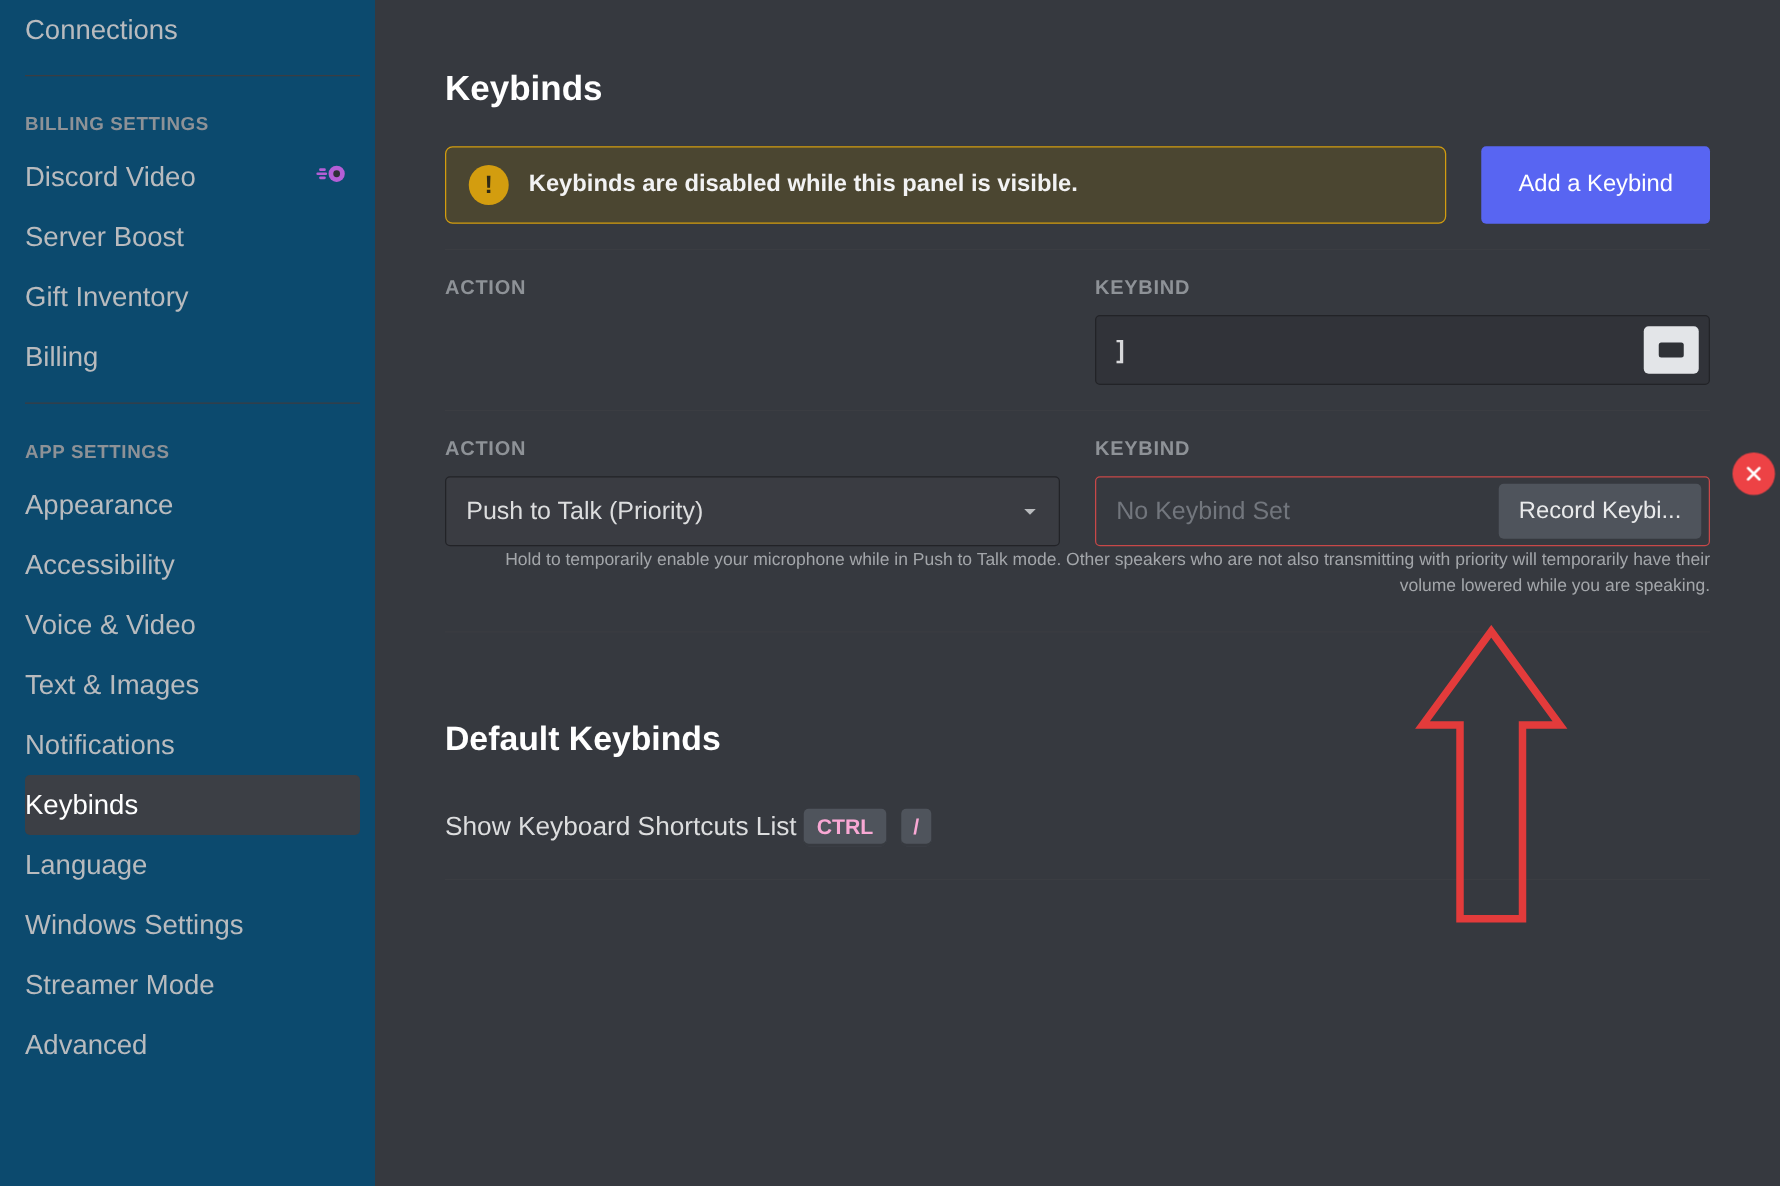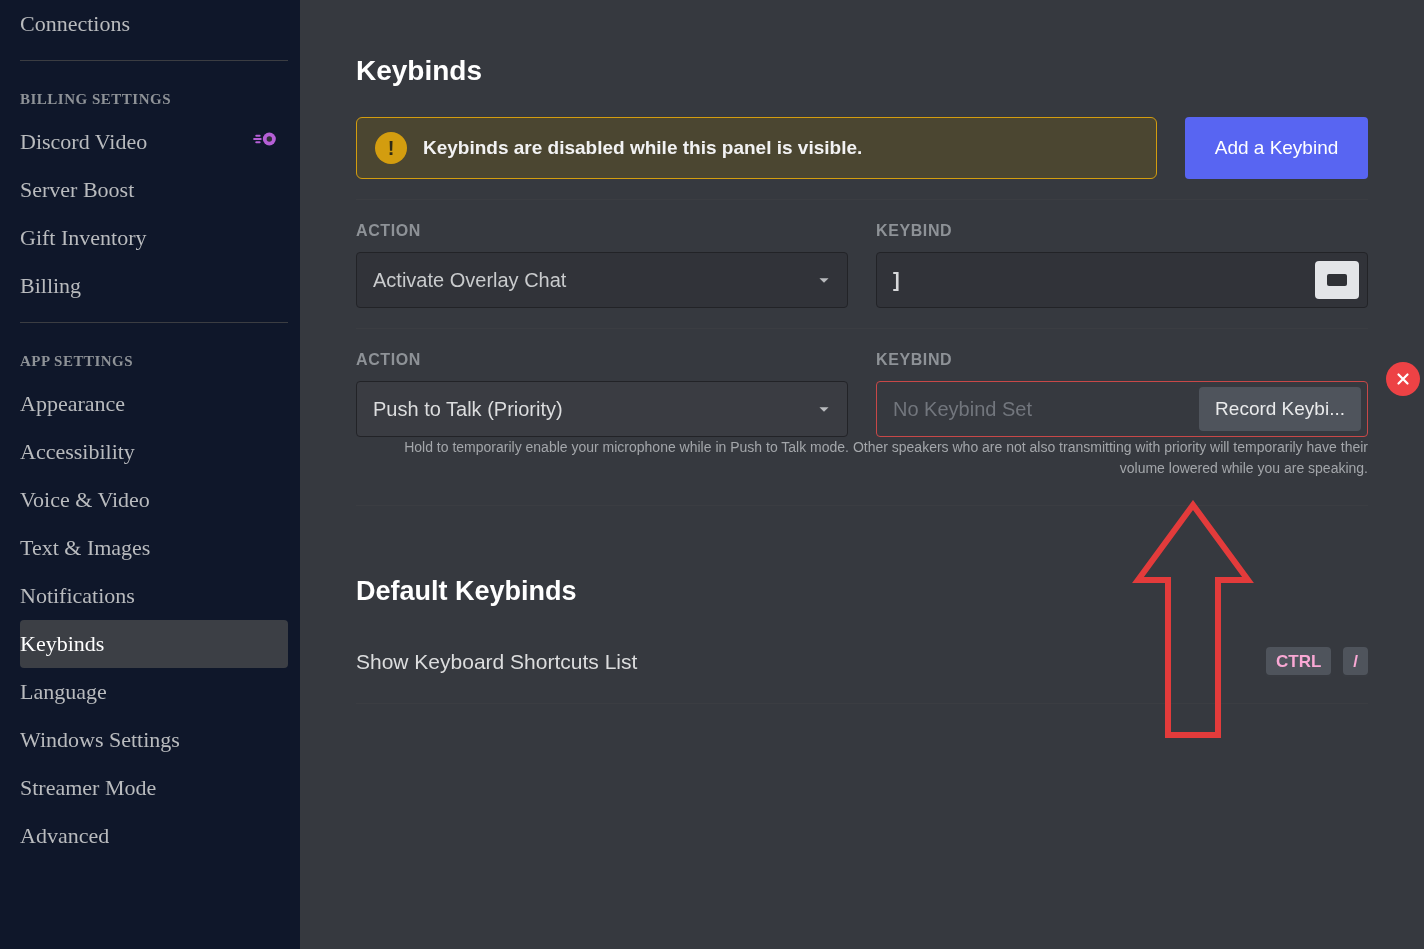--- a/index.html
+++ b/index.html
@@ -10,24 +10,23 @@
     color: #dcddde;
     width: 1424px;
     height: 949px;
     overflow: hidden;
     display: flex;
   }
 
   
   .sidebar {
     width: 300px;
-    background: #0f172a;
+    background: #0c4a6e;
     padding: 0 12px 0 20px;
     overflow-y: auto;
-    font-family: Liberation Serif, serif;
   }
   .sidebar-item {
     display: flex;
     align-items: center;
     justify-content: space-between;
     height: 48px;
     padding: 0 10px 0 0;
     color: #b9bbbe;
     font-size: 22px;
     font-weight: 500;
@@ -183,21 +182,20 @@
     color: #ffffff;
     font-size: 27px;
     font-weight: 700;
     margin-top: 70px;
     margin-bottom: 40px;
   }
 
   .default-row {
     display: flex;
     align-items: center;
-    justify-content: space-between;
     font-size: 21px;
     color: #dcddde;
     padding-bottom: 26px;
     border-bottom: 1px solid #3b3d42;
   }
   .key-chip {
     display: inline-flex;
     align-items: center;
     justify-content: center;
     background: #4f545c;
@@ -312,26 +310,20 @@
       <div class="notice-text">Keybinds are disabled while this panel is visible.</div>
     </div>
     <button class="add-btn">Add a Keybind</button>
   </div>
 
   <div class="rule-sep"></div>
 
   <div class="keybind-row">
     <div class="field-group">
       <div class="field-label">ACTION</div>
-      <div class="select-box">
-        <span class="label">Activate Overlay Chat</span>
-        <svg class="chevron" viewBox="0 0 24 24">
-            <path d="M7 10l5 5 5-5z"></path>
-          </svg>
-      </div>
     </div>
     <div class="field-group">
       <div class="field-label">KEYBIND</div>
       <div class="keybind-box">
         <span class="keybind-value">]</span>
         <span class="keyboard-icon-btn">
           <svg viewBox="0 0 24 24">
               <rect x="2" y="6" width="20" height="12" rx="2"></rect>
             </svg>
         </span>

